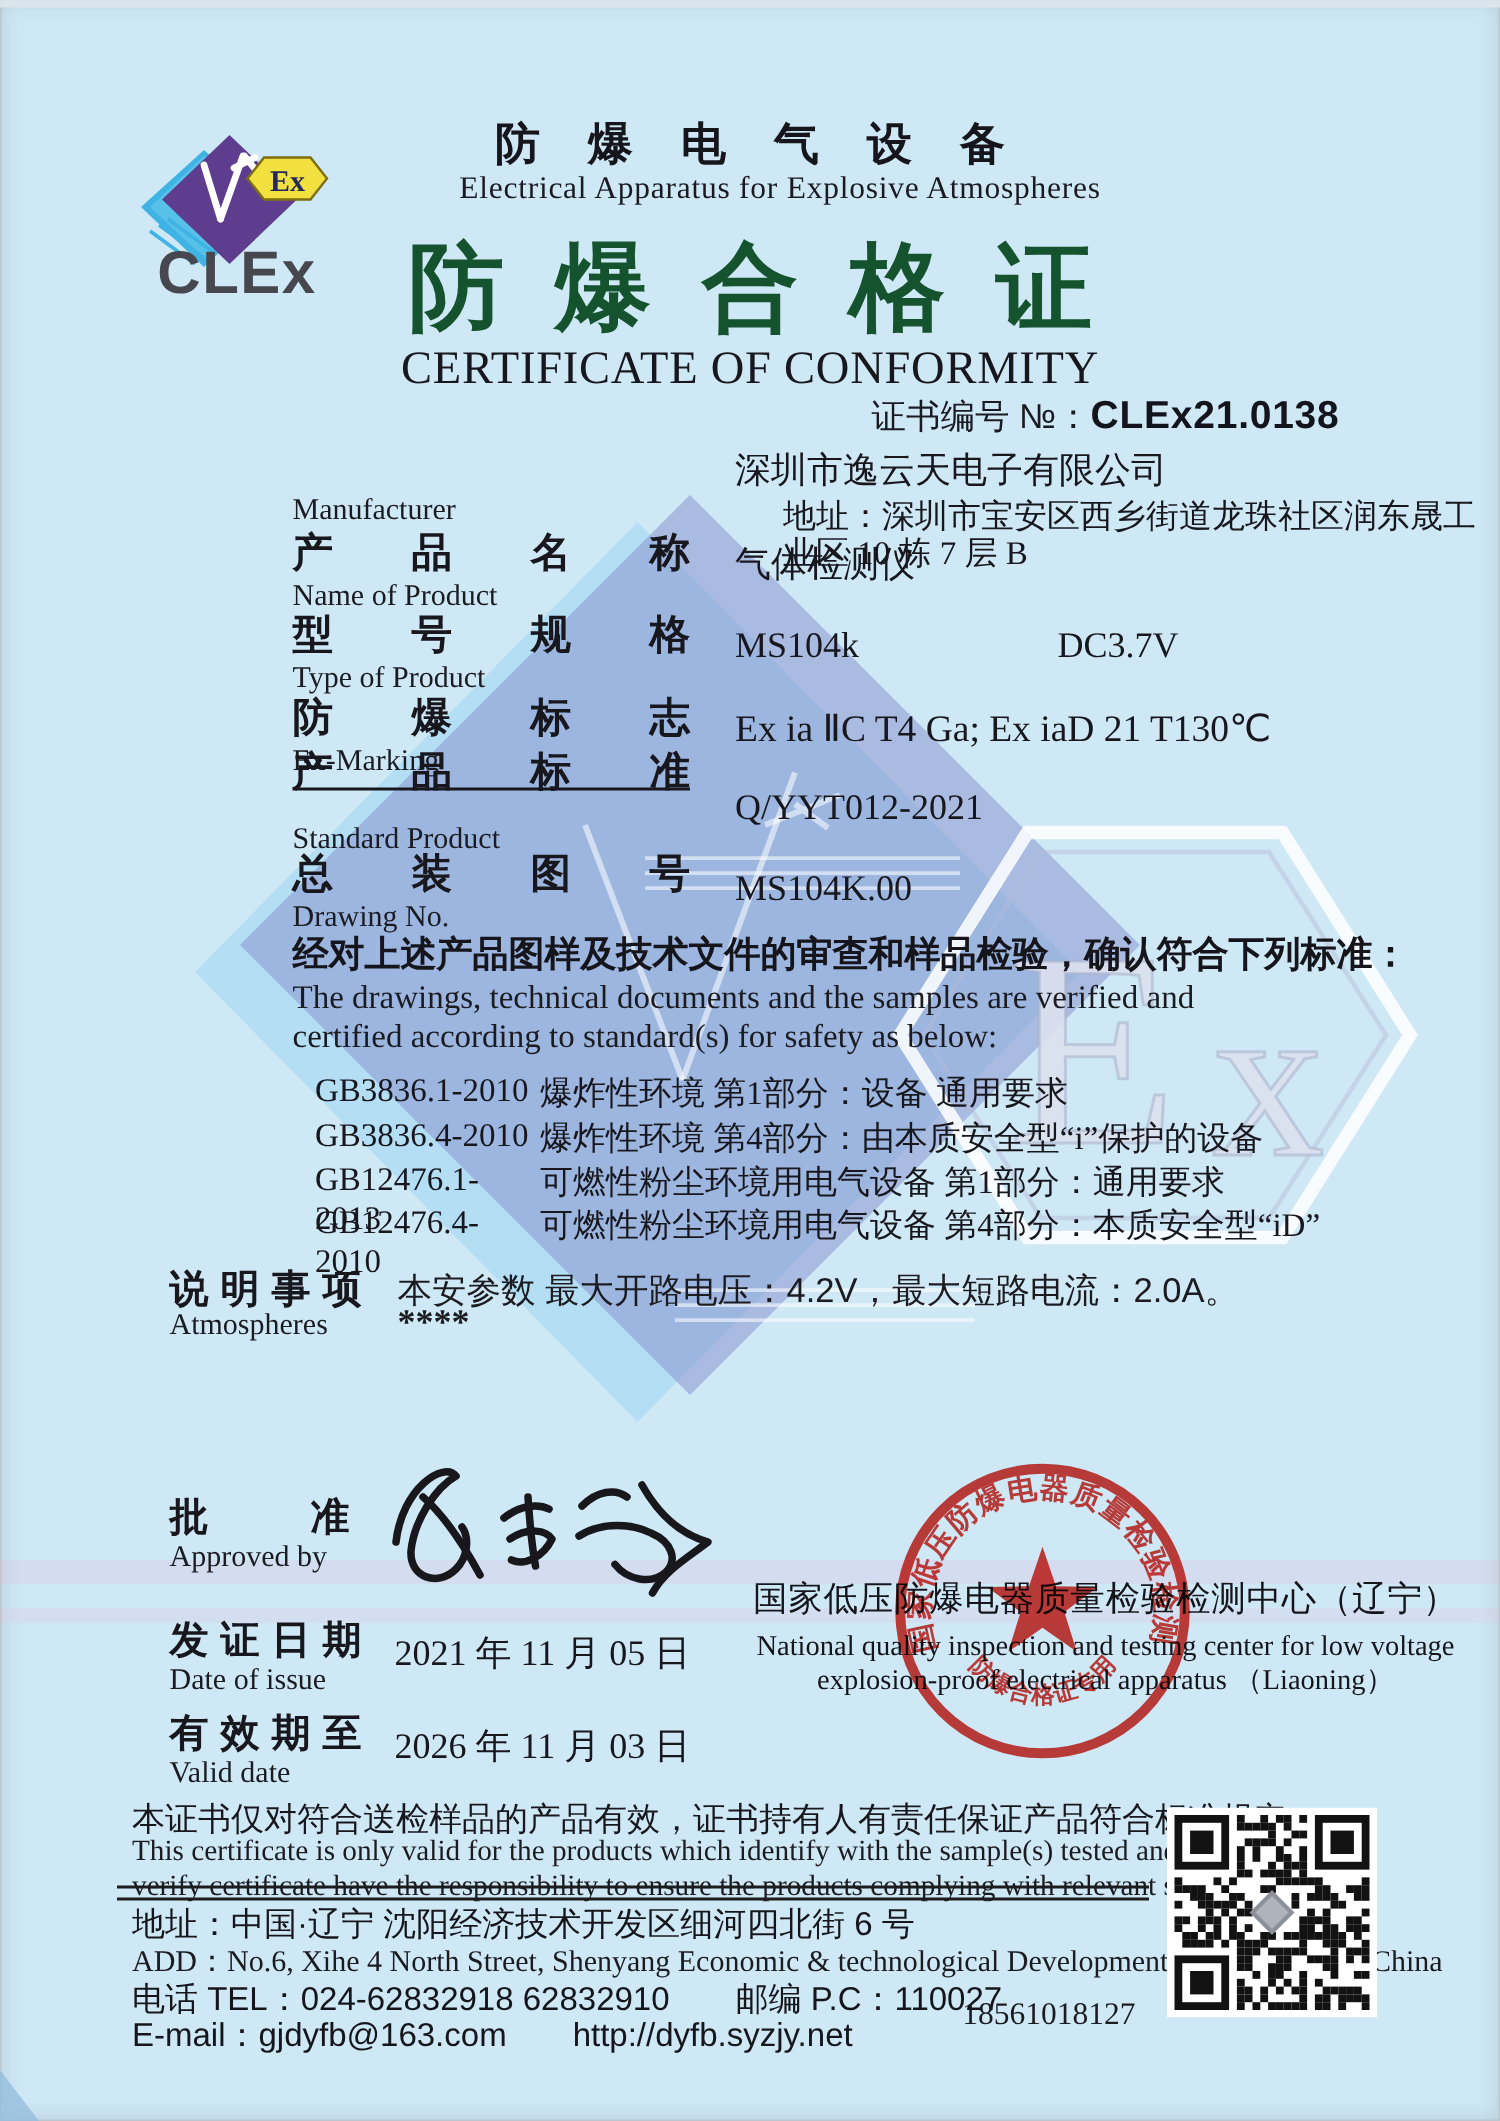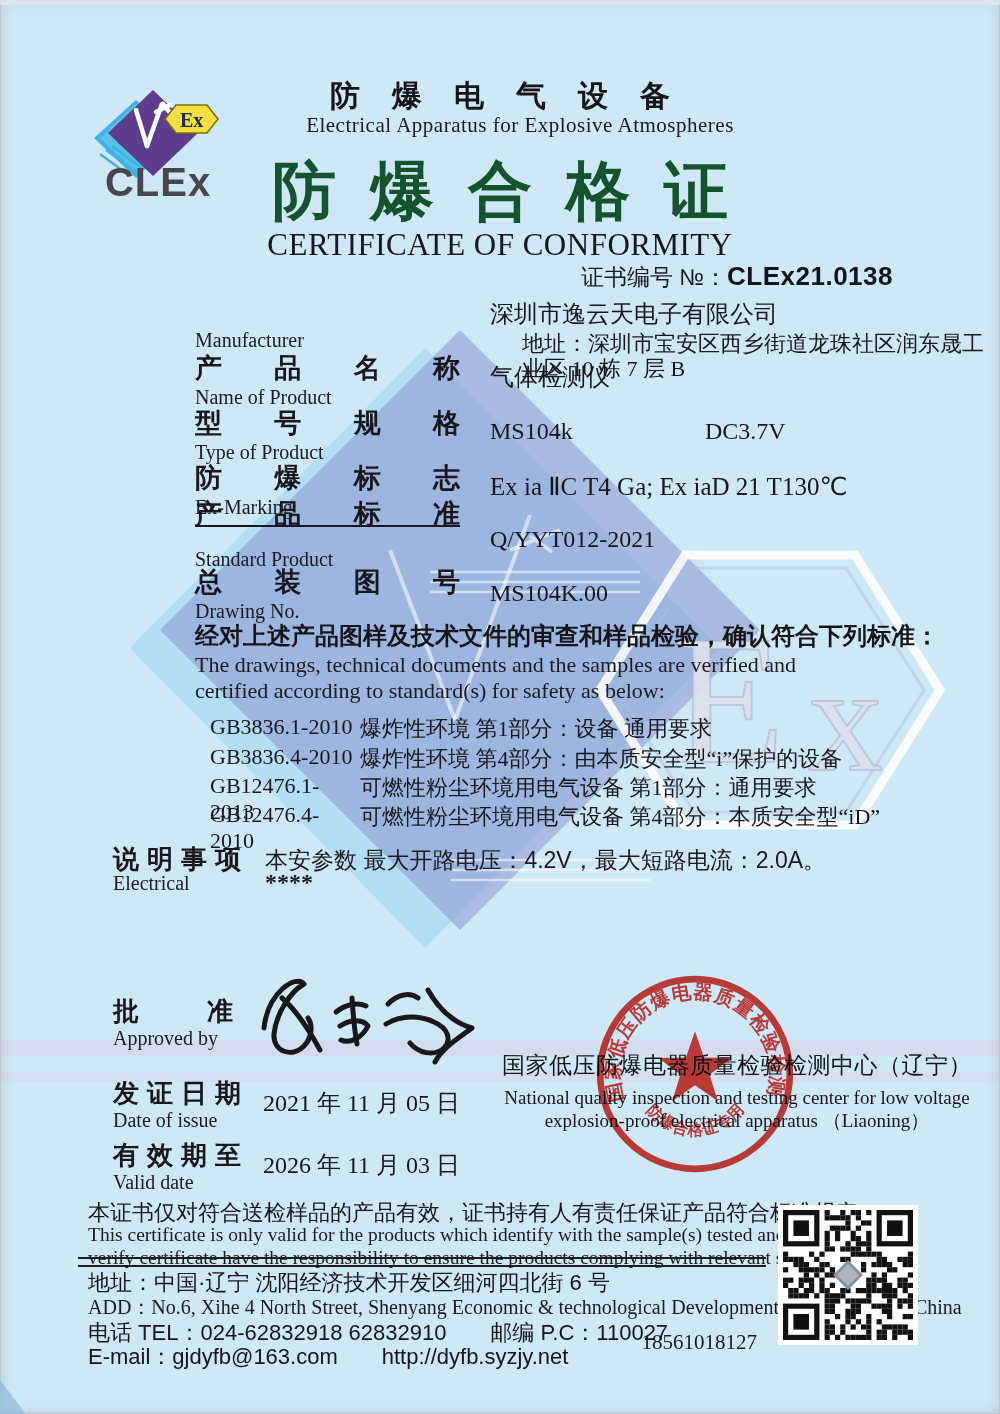--- a/index.html
+++ b/index.html
@@ -141,21 +141,21 @@
   <div class="abs std-row" style="left:210px;top:773px;z-index:2;">
     <span class="std-code">GB12476.1-2013</span>
     <span>可燃性粉尘环境用电气设备 第1部分：通用要求</span>
   </div>
   <div class="abs std-row" style="left:210px;top:802px;z-index:2;">
     <span class="std-code">GB12476.4-2010</span>
     <span>可燃性粉尘环境用电气设备 第4部分：本质安全型“iD”</span>
   </div>
 
   <div class="abs zh-label lab-small" style="top:846px;z-index:2;">说明事项</div>
-  <div class="abs en-label" style="left:113px;top:872px;z-index:2;">Electrical</div>
+  <div class="abs en-label" style="left:113px;top:872px;z-index:2;">Atmospheres</div>
   <div class="abs" style="left:265px;top:845px;font-size:23px;z-index:2;">本安参数 最大开路电压：4.2V，最大短路电流：2.0A。</div>
   <div class="abs serif" style="left:265px;top:869px;font-size:24px;font-weight:bold;z-index:2;">****</div>
 
   <div class="abs zh-label lab-approve" style="top:998px;z-index:2;">批准</div>
   <div class="abs en-label" style="left:113px;top:1027px;z-index:2;">Approved by</div>
 
   <svg class="abs" style="left:238px;top:962px;z-index:3;" width="255" height="115" viewBox="0 0 255 115">
     <g stroke="#17171c" stroke-width="5" fill="none" stroke-linecap="round" stroke-linejoin="round">
       <path d="M26,66 C30,30 58,12 66,22 C52,30 38,52 36,72 C35,90 54,96 66,84 C74,76 75,63 70,56"></path>
       <path d="M44,36 C58,48 70,66 82,88"></path>

